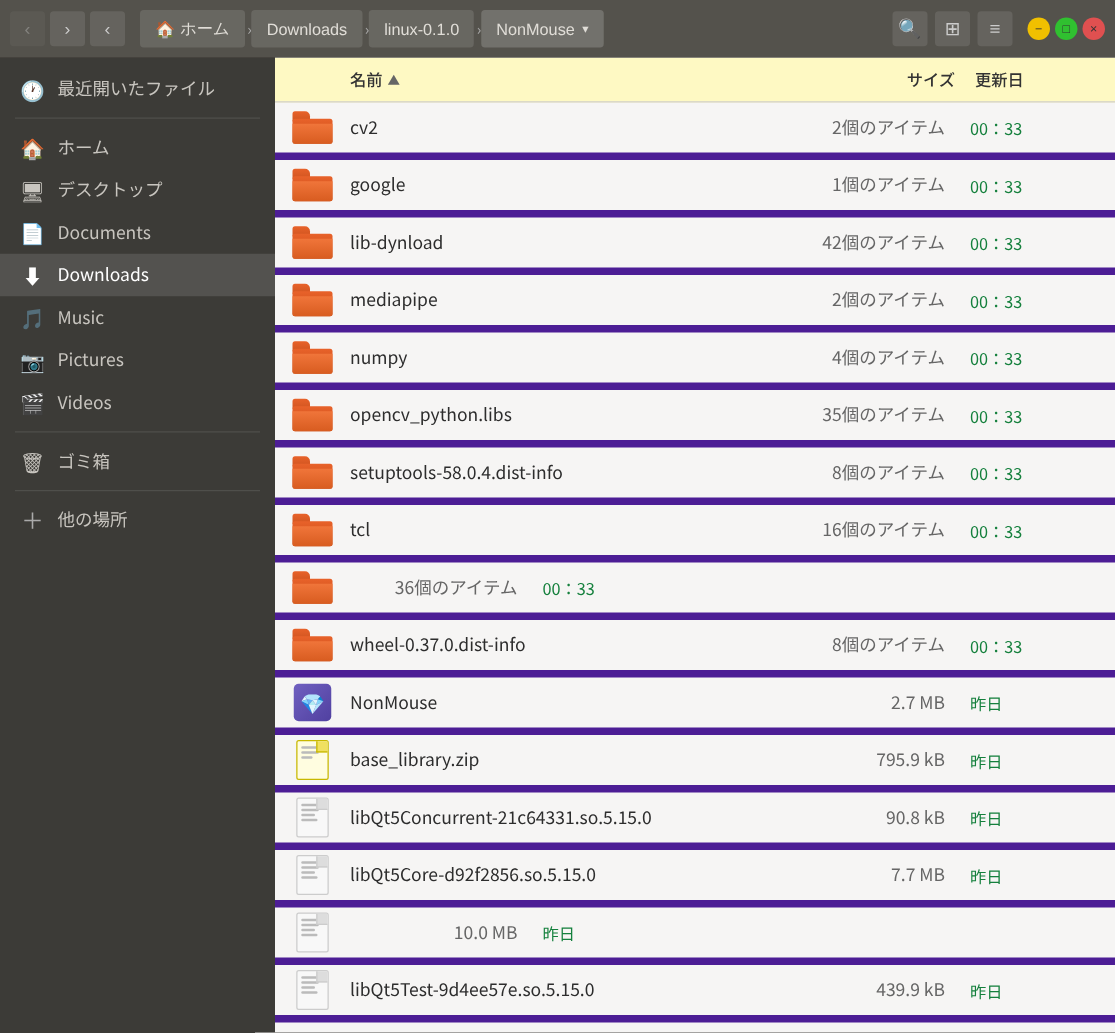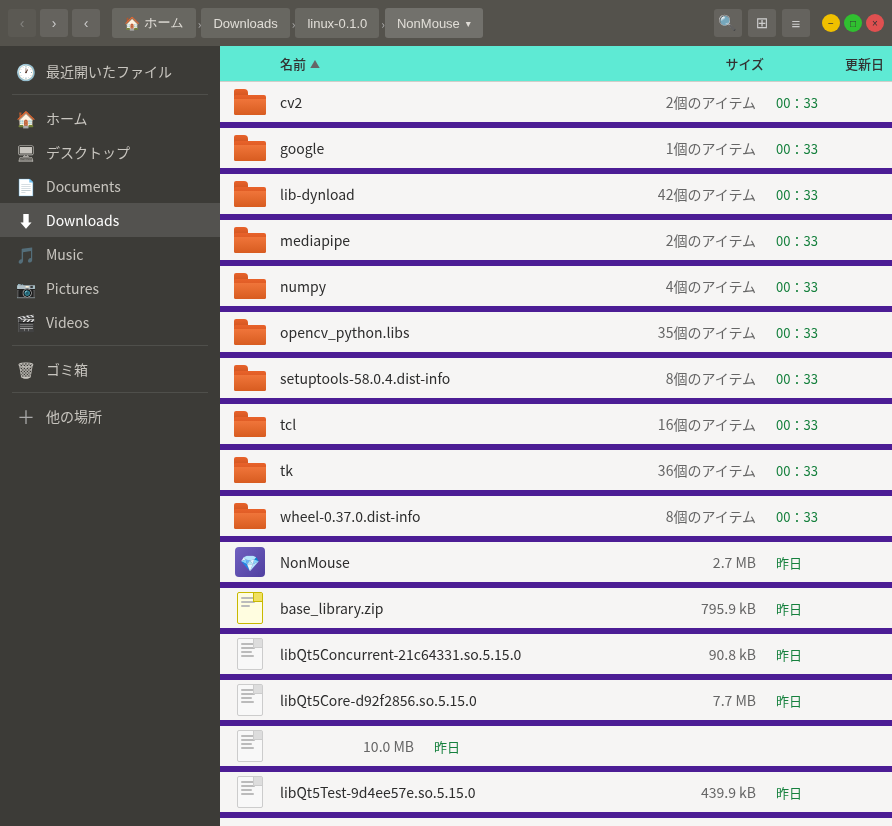--- a/index.html
+++ b/index.html
@@ -169,21 +169,21 @@
       flex: 1;
       background: #f6f5f4;
       display: flex;
       flex-direction: column;
       overflow: hidden;
     }
 
     .column-header {
       display: flex;
       align-items: center;
-      background: #5eead4;
+      background: #fef9c3;
       border-bottom: 1px solid #d0cec9;
       height: 36px;
       flex-shrink: 0;
       font-size: 13px;
       color: #333;
       font-weight: 500;
     }
     .col-name {
       flex: 1;
       padding: 0 12px 0 60px;
@@ -197,21 +197,20 @@
       text-align: right;
       display: flex;
       justify-content: flex-end;
       align-items: center;
     }
     .col-date {
       width: 120px;
       padding: 0 8px;
       display: flex;
       align-items: center;
-      justify-content: flex-end;
     }
     .sort-arrow {
       font-size: 10px;
       color: #666;
     }
 
     .file-list {
       flex: 1;
       overflow-y: auto;
     }
@@ -578,21 +577,20 @@
     <div class="file-date-cell">00：33</div>
   </div>
         <div class="file-row">
     <div class="file-icon-cell">
             <div class="folder-icon">
       <div class="folder-tab"></div>
       <div class="folder-back"></div>
       <div class="folder-front"></div>
     </div>
           </div>
-    <div class="file-name-cell">tk</div>
     <div class="file-size-cell">36個のアイテム</div>
     <div class="file-date-cell">00：33</div>
   </div>
         <div class="file-row">
     <div class="file-icon-cell">
             <div class="folder-icon">
       <div class="folder-tab"></div>
       <div class="folder-back"></div>
       <div class="folder-front"></div>
     </div>

